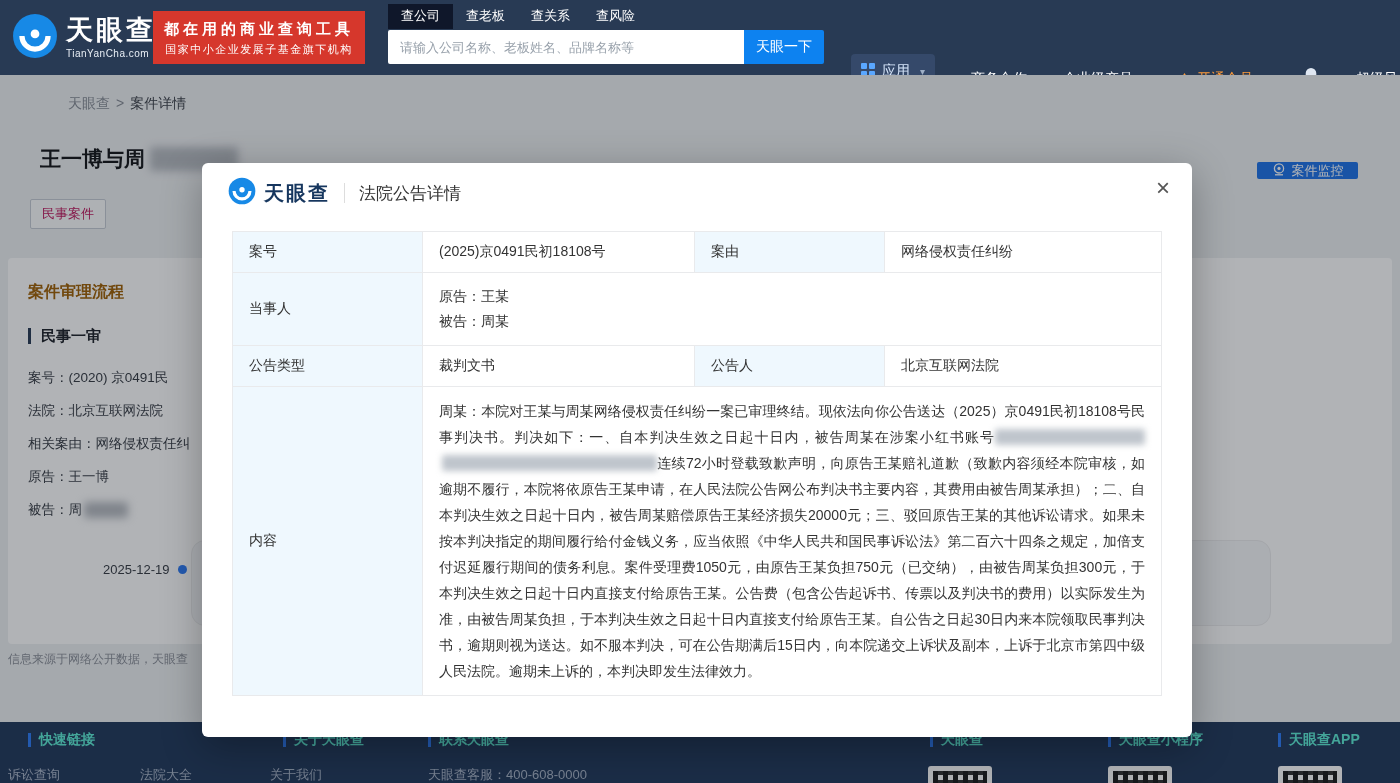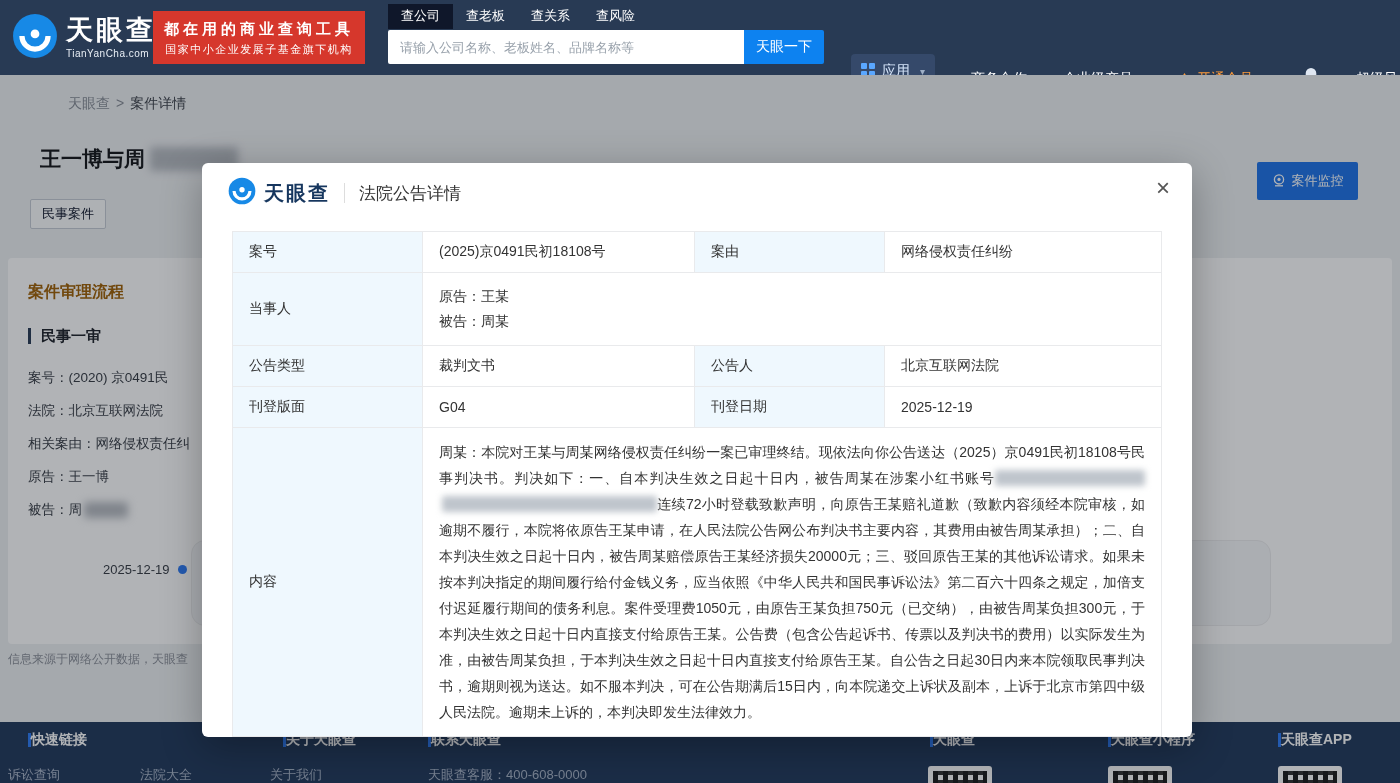--- a/index.html
+++ b/index.html
@@ -32,35 +32,35 @@
 
   
   .crumbs{position:absolute;top:95px;left:28px;font-size:14px;color:#878d96;margin-left:40px;}
   .crumbs .cur{color:#3e434b;}
   .crumbs span{margin-right:6px;}
   .crumbs .lnk{cursor:pointer;}
 
   
   .pagetitle{position:absolute;top:145px;left:28px;display:flex;align-items:center;font-size:21px;font-weight:bold;color:#15171a;margin-left:12px;}
   .blur{display:inline-block;background:#b6bac0;filter:blur(4px);border-radius:3px;}
-  .tag{position:absolute;top:199px;left:30px;font-size:13px;color:#0f172a;border:1px solid #c6ccd4;background:#fbfcfd;padding:5px 11px;border-radius:2px;}
-  .monitor{position:absolute;top:162px;left:1257px;width:101px;height:38px;background:#1f74e8;color:#fff;font-size:13px;display:flex;align-items:center;justify-content:center;gap:6px;border-radius:2px;cursor:pointer;}
+  .tag{position:absolute;top:199px;left:30px;font-size:13px;color:#be185d;border:1px solid #c6ccd4;background:#fbfcfd;padding:5px 11px;border-radius:2px;}
+  .monitor{position:absolute;top:162px;left:1257px;width:101px;height:17px;background:#1f74e8;color:#fff;font-size:13px;display:flex;align-items:center;justify-content:center;gap:6px;border-radius:2px;cursor:pointer;}
   .card{position:absolute;top:258px;left:8px;width:1384px;height:386px;background:#fff;border-radius:4px;}
   .card-title{position:absolute;top:24px;left:20px;font-size:16px;font-weight:bold;color:#a16207;}
   .stage{position:absolute;top:70px;left:20px;font-size:15px;font-weight:bold;color:#20242b;border-left:3px solid #2a3b55;padding-left:10px;line-height:16px;}
   .kv{position:absolute;left:20px;font-size:13.5px;color:#383d45;white-space:nowrap;display:flex;align-items:center;}
   .timeline-date{position:absolute;top:304px;left:95px;font-size:13px;color:#383d45;display:flex;align-items:center;gap:8px;}
   .tdot{width:9px;height:9px;border-radius:50%;background:#2f7cf6;}
   .tline{width:46px;border-top:1px dashed #c3cedd;}
   .tbox{position:absolute;top:282px;left:183px;width:1080px;height:86px;background:#f6f8fa;border:1px solid #ececee;border-radius:14px;}
   .srcnote{position:absolute;top:651px;left:8px;font-size:12px;color:#8b9099;}
 
   
   .footer{position:absolute;top:722px;left:0;width:1400px;height:61px;background:#233a5c;}
-  .fcol{position:absolute;top:9px;display:flex;align-items:center;color:#ffffff;font-size:14px;font-weight:bold;white-space:nowrap;justify-content:space-between;}
+  .fcol{position:absolute;top:9px;display:flex;align-items:center;gap:8px;color:#5eead4;font-size:14px;font-weight:bold;white-space:nowrap;justify-content:space-between;}
   .fbar{width:3px;height:14px;background:#2f7cf6;}
   .flink{position:absolute;top:44px;font-size:13px;color:#a9b5c8;white-space:nowrap;cursor:pointer;}
   .qr{position:absolute;top:44px;width:64px;height:64px;background:#fff;border-radius:3px;padding:5px;}
   .qr-inner{width:100%;height:100%;background:repeating-linear-gradient(0deg,rgba(28,28,28,.9) 0 5px,transparent 5px 10px),repeating-linear-gradient(90deg,#1c1c1c 0 5px,#fff 5px 10px);}
 
   
   .overlay{position:absolute;left:0;top:75px;width:1400px;height:708px;background:rgba(13,18,28,.32);z-index:45;}
   .modal{position:absolute;left:202px;top:163px;width:990px;height:574px;background:#fff;border-radius:6px;z-index:50;box-shadow:0 10px 40px rgba(0,0,0,.3);overflow:hidden;}
   .mhead{display:flex;align-items:center;padding:14px 26px 10px;}
   .mbrand{font-size:20px;font-weight:bold;color:#16365e;margin-left:8px;letter-spacing:2px;}
@@ -273,26 +273,20 @@
           <div>被告：周某</div>
         </td>
       </tr>
       <tr>
         <td class="lbl">公告类型</td>
         <td>裁判文书</td>
         <td class="lbl">公告人</td>
         <td>北京互联网法院</td>
       </tr>
       <tr>
-        <td class="lbl">刊登版面</td>
-        <td>G04</td>
-        <td class="lbl">刊登日期</td>
-        <td>2025-12-19</td>
-      </tr>
-      <tr>
         <td class="lbl">内容</td>
         <td colspan="3" class="contentcell">
           <span>周某：本院对王某与周某网络侵权责任纠纷一案已审理终结。现依法向你公告送达（2025）京0491民初18108号民事判决书。判决如下：一、自本判决生效之日起十日内，被告周某在涉案小红书账号</span><span class="redact" style="width:150px;"></span><span class="redact" style="width:215px;margin-left:3px;"></span><span>连续72小时登载致歉声明，向原告王某赔礼道歉（致歉内容须经本院审核，如逾期不履行，本院将依原告王某申请，在人民法院公告网公布判决书主要内容，其费用由被告周某承担）；二、自本判决生效之日起十日内，被告周某赔偿原告王某经济损失20000元；三、驳回原告王某的其他诉讼请求。如果未按本判决指定的期间履行给付金钱义务，应当依照《中华人民共和国民事诉讼法》第二百六十四条之规定，加倍支付迟延履行期间的债务利息。案件受理费1050元，由原告王某负担750元（已交纳），由被告周某负担300元，于本判决生效之日起十日内直接支付给原告王某。公告费（包含公告起诉书、传票以及判决书的费用）以实际发生为准，由被告周某负担，于本判决生效之日起十日内直接支付给原告王某。自公告之日起30日内来本院领取民事判决书，逾期则视为送达。如不服本判决，可在公告期满后15日内，向本院递交上诉状及副本，上诉于北京市第四中级人民法院。逾期未上诉的，本判决即发生法律效力。</span>
         </td>
       </tr>
     </tbody>
       </table>
   </div>
 
 </div>

